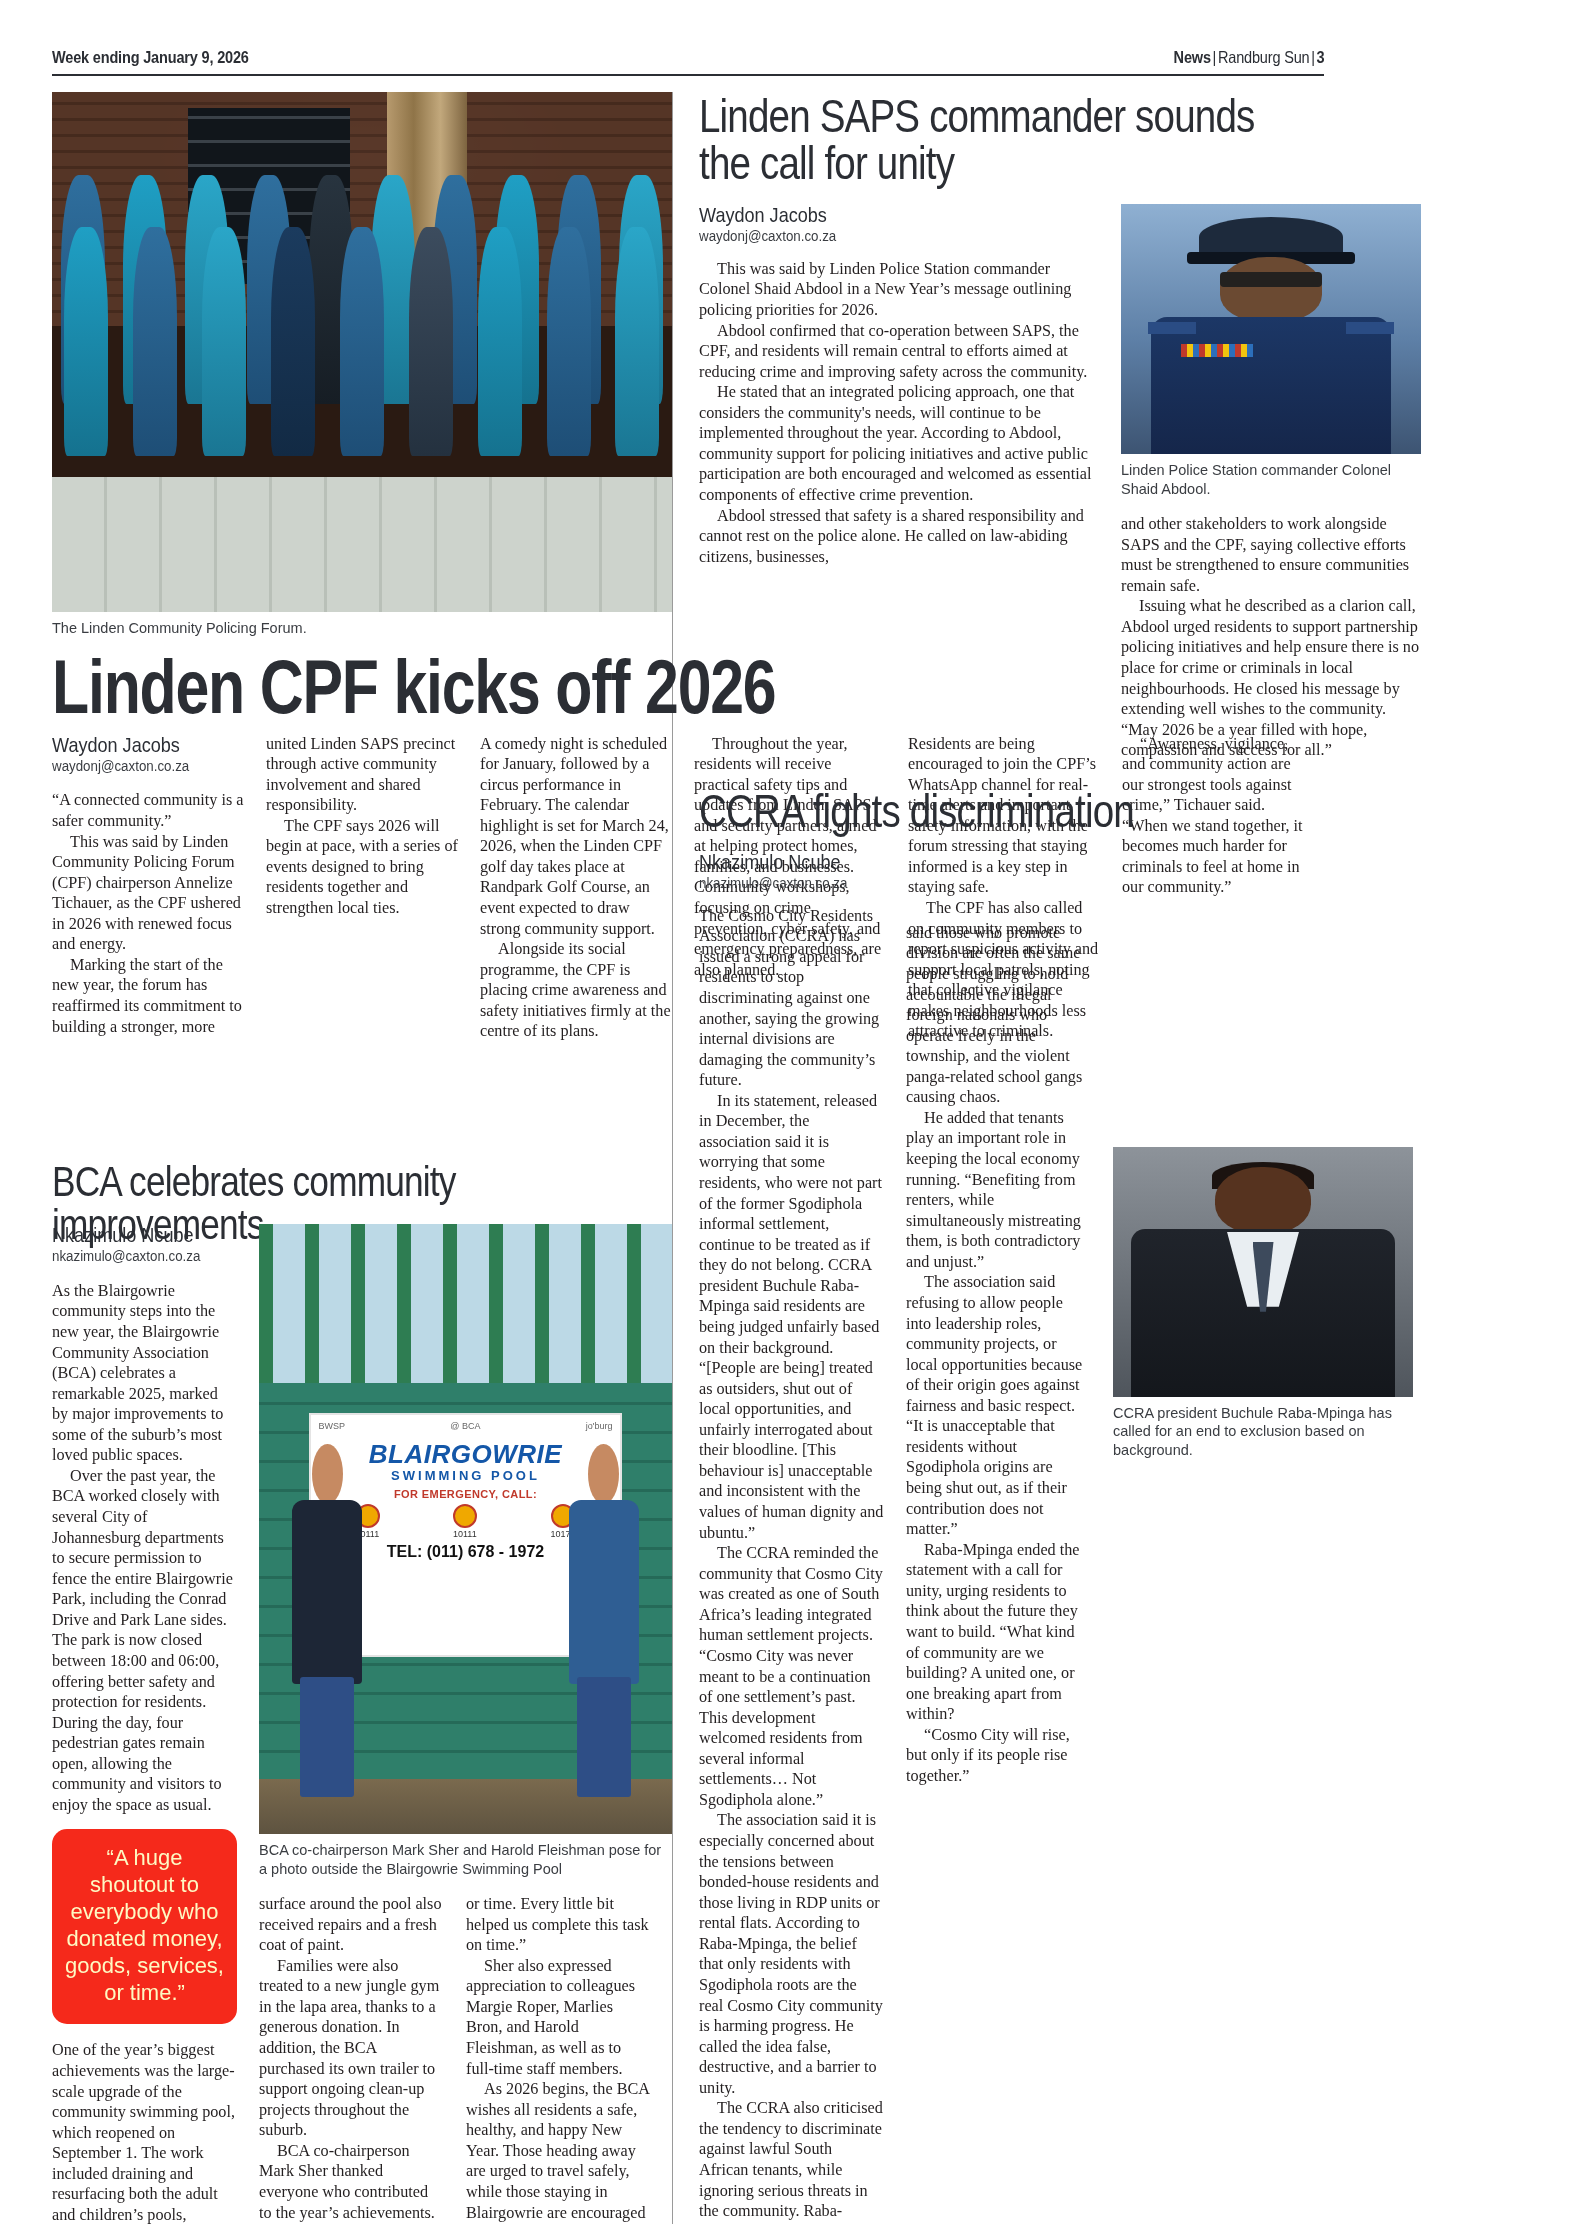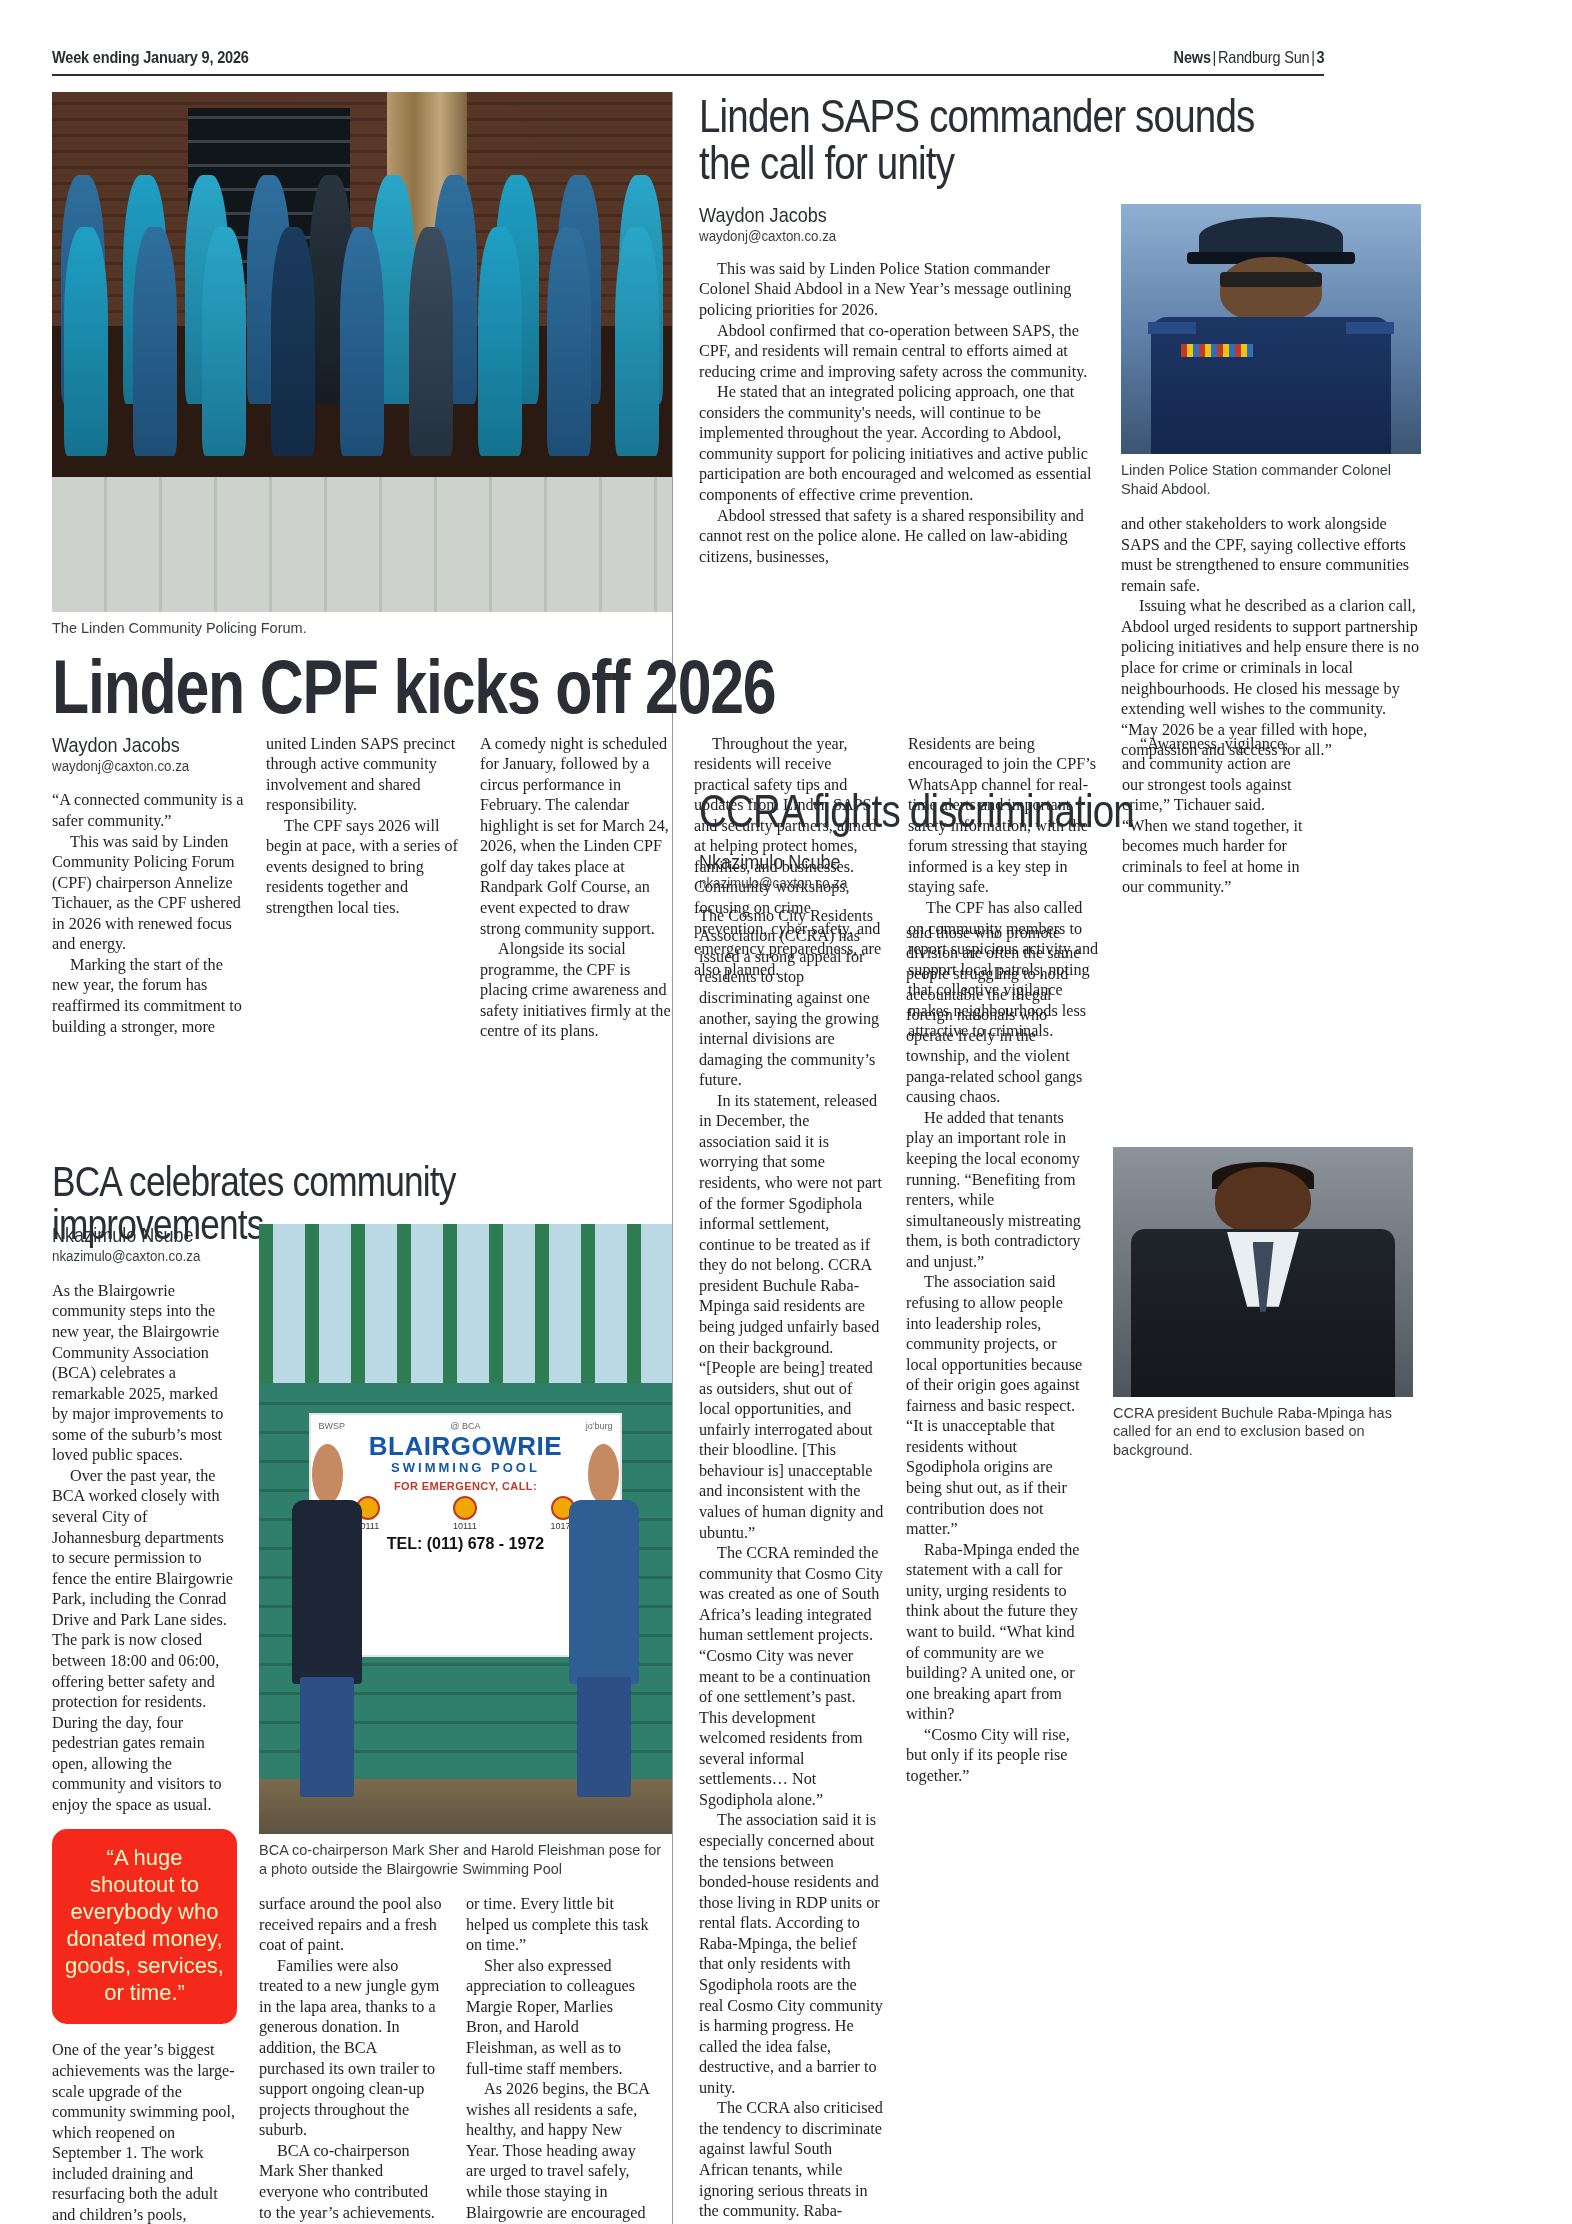--- a/index.html
+++ b/index.html
@@ -92,21 +92,21 @@
   .ph-pool .wall{position:absolute;left:0;right:0;top:26%;bottom:9%;
       background:repeating-linear-gradient(0deg,#2f7f6a 0 26px,#256a58 26px 29px),
                  repeating-linear-gradient(90deg,transparent 0 58px,#256a58 58px 61px);}
   .ph-pool .ground{position:absolute;left:0;right:0;bottom:0;height:9%;
       background:linear-gradient(#7a6a4e,#5e5340);}
   .ph-pool .sign{position:absolute;left:12%;top:31%;width:76%;height:40%;background:#ffffff;
       border:2px solid #e4e4e4;box-sizing:border-box;padding:6px 8px;text-align:center;}
   .ph-pool .sg-top{display:flex;justify-content:space-between;align-items:center;
       font-family:"Liberation Sans",sans-serif;font-size:9px;color:#666;}
   .ph-pool .sg-title{font-family:"Liberation Sans",sans-serif;font-weight:700;
-      font-size:26px;color:#1457a8;letter-spacing:.5px;line-height:1;margin-top:2px;}
+      font-size:26px;color:#1457a8;letter-spacing:.5px;line-height:1;margin-top:10px;font-style:italic;}
   .ph-pool .sg-sub{font-family:"Liberation Sans",sans-serif;font-weight:700;
       font-size:13px;color:#1457a8;letter-spacing:3px;margin-top:1px;}
   .ph-pool .sg-em{font-family:"Liberation Sans",sans-serif;font-weight:700;
       font-size:11px;color:#c0392b;margin-top:5px;letter-spacing:.4px;}
   .ph-pool .sg-badges{display:flex;justify-content:space-around;margin-top:4px;}
   .ph-pool .sg-badges span{width:20px;height:20px;border-radius:50%;
       background:#f0a800;border:2px solid #c0392b;}
   .ph-pool .sg-nums{display:flex;justify-content:space-around;
       font-family:"Liberation Sans",sans-serif;font-size:9px;color:#333;margin-top:1px;}
   .ph-pool .sg-tel{font-family:"Liberation Sans",sans-serif;font-weight:700;

